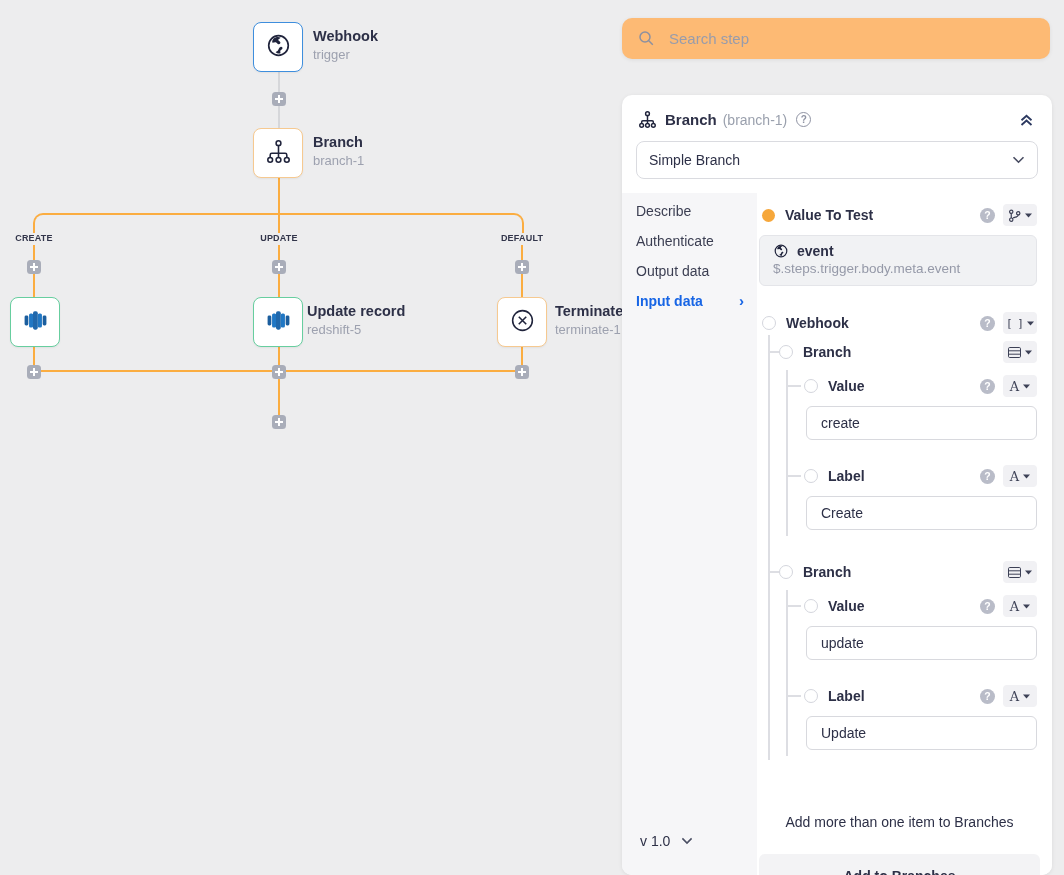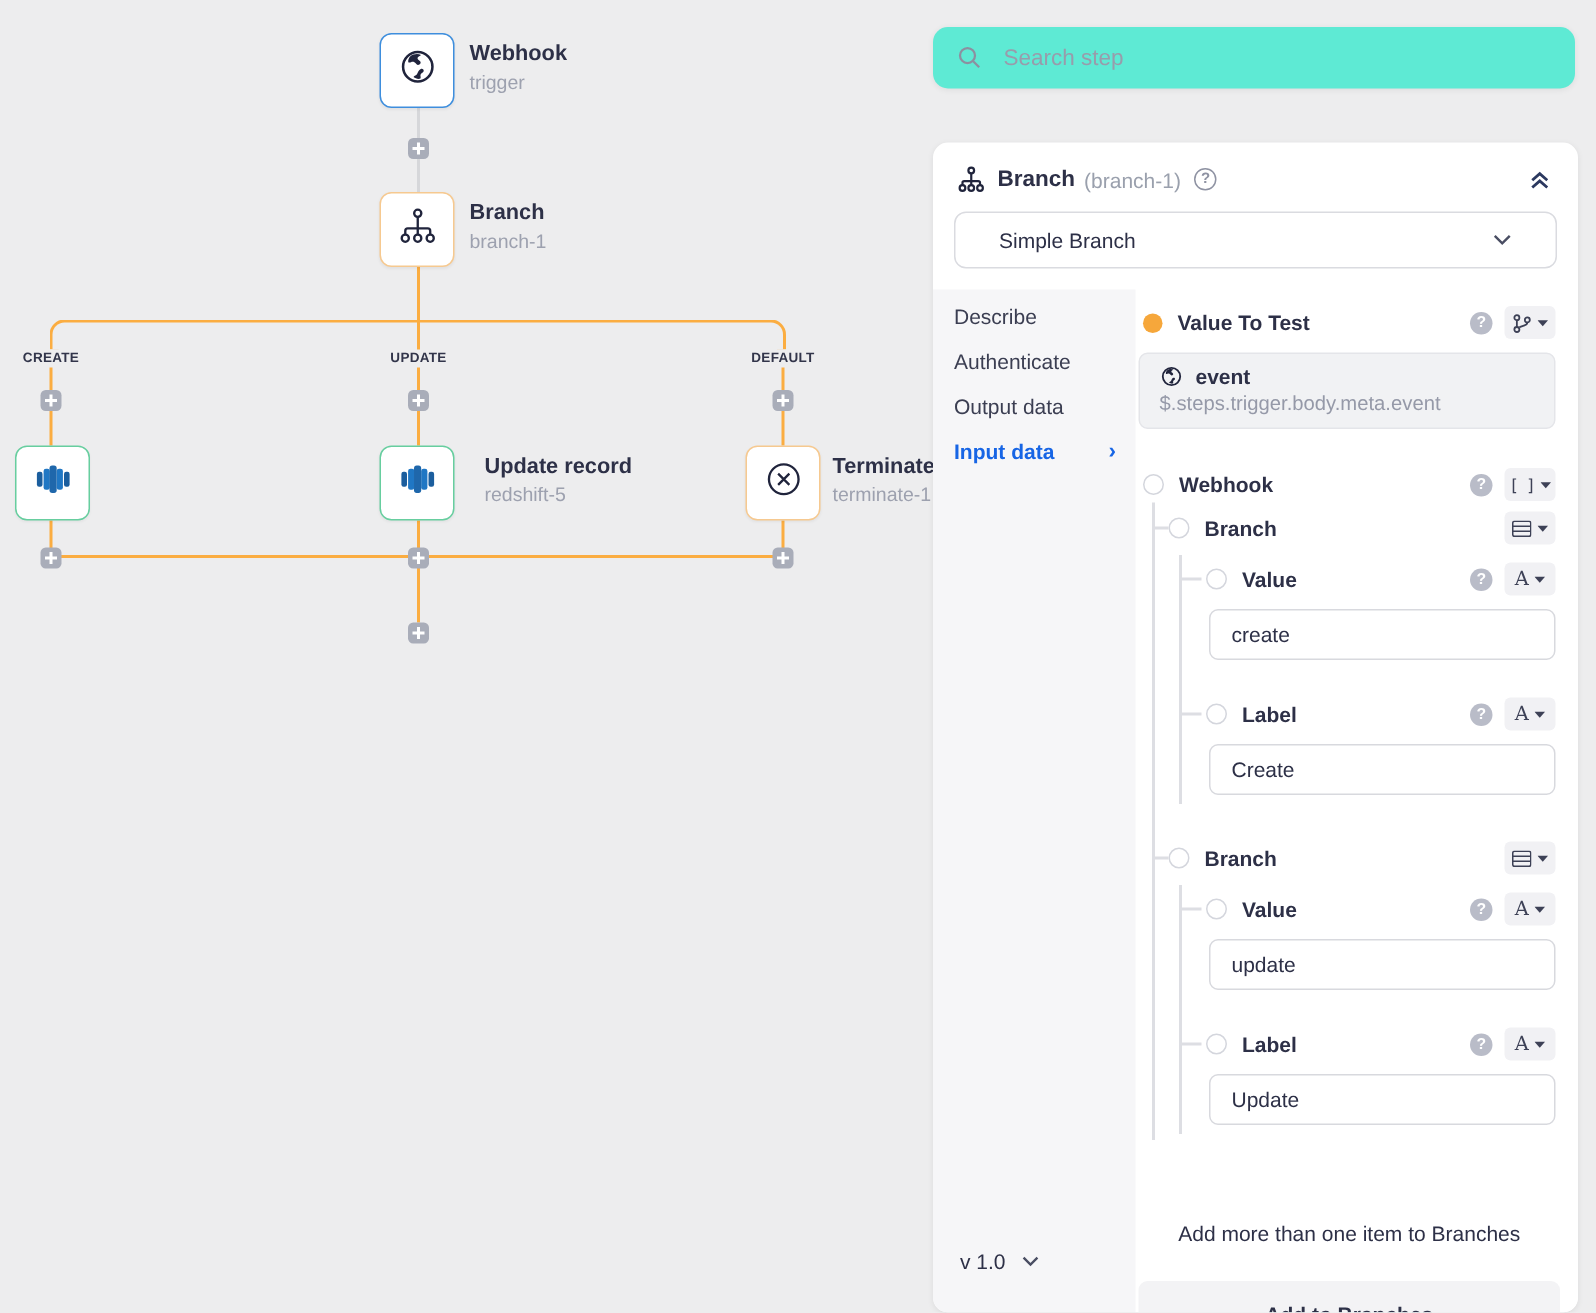--- a/index.html
+++ b/index.html
@@ -17,34 +17,34 @@
   .node{position:absolute;width:50px;height:50px;background:#fff;border:1.5px solid #ccc;border-radius:8px;
         display:flex;align-items:center;justify-content:center;box-shadow:0 1px 2px rgba(0,0,0,.05);cursor:pointer;box-sizing:border-box}
   .node.blue{border-color:#3e8edd}
   .node.orange{border-color:#f6c990}
   .node.green{border-color:#67ce9f}
   .node-label{position:absolute;white-space:nowrap}
   .nl-title{font-size:14.5px;font-weight:700;color:#2d3047}
   .nl-sub{font-size:13px;color:#9da1af;margin-top:3px}
   .branch-tag{position:absolute;width:80px;text-align:center;font-size:9px;font-weight:700;color:#32354a;letter-spacing:.2px}
   
-  .search-card{position:absolute;left:622px;top:18px;width:428px;height:41px;background:#5eead4;border-radius:10px;
+  .search-card{position:absolute;left:622px;top:18px;width:428px;height:41px;background:#fdba74;border-radius:10px;
         box-shadow:0 1px 4px rgba(0,0,0,.07);display:flex;align-items:center;padding:0 16px;box-sizing:border-box}
   .search-input{border:none;outline:none;flex:1;margin-left:12px;font:15px "Liberation Sans",sans-serif;color:#2d3047;background:transparent}
   .search-input::placeholder{color:#989cab}
   .panel-card{position:absolute;left:622px;top:95px;width:430px;height:780px;background:#fff;border-radius:10px;
         box-shadow:0 1px 4px rgba(0,0,0,.08);display:flex;flex-direction:column;overflow:hidden;box-sizing:border-box}
   .panel-header{display:flex;align-items:center;padding:15px 16px 0}
   .header-title{font-size:15px;font-weight:700;margin-left:8px}
   .header-id{font-size:14px;color:#9aa0ad;margin-left:6px}
   .help-outline{width:15px;height:15px;border:1.3px solid #8f93a3;border-radius:50%;color:#8f93a3;font-size:10px;font-weight:700;
         display:flex;align-items:center;justify-content:center;box-sizing:border-box;margin-left:9px;cursor:pointer}
   .collapse-btn{margin-left:auto;background:none;border:none;padding:2px;cursor:pointer;display:flex}
   .select{margin:12px 14px 14px;height:36px;border:1px solid #dadbe0;border-radius:8px;display:flex;align-items:center;
-        padding:0 29px;font-size:14px;cursor:pointer;background:#fff}
+        padding:0 12px;font-size:14px;cursor:pointer;background:#fff}
   .select .chev{margin-left:auto;display:flex}
   .panel-body{display:flex;flex:1;min-height:0}
   .panel-tabs{width:135px;background:#f6f6f8;position:relative;flex-shrink:0;padding-top:3px;box-sizing:border-box}
   .tab{padding:7px 14px;font-size:14px;color:#3b3e52;cursor:pointer;position:relative}
   .tab.active{color:#1765e5;font-weight:700}
   .tab .arrow{position:absolute;right:13px;top:6px;color:#1765e5;font-size:15px;font-weight:700}
   .version{position:absolute;left:18px;bottom:26px;display:flex;align-items:center;gap:11px;font-size:14px;color:#2d3047;cursor:pointer}
   .panel-content{flex:1;padding:12px 15px 0 5px;background:#fff;overflow:hidden}
   .trow{display:flex;align-items:center;height:20px}
   .flabel{margin-left:10px;font-size:14px;font-weight:700;color:#2d3047}
@@ -155,21 +155,21 @@
     <span>
       <svg viewBox="0 0 26 26" width="27" height="27">
         <rect x="2.5" y="8.2" width="3.6" height="9.6" rx="1.4" fill="#1b5e9e"></rect>
         <rect x="19.9" y="8.2" width="3.6" height="9.6" rx="1.4" fill="#1b5e9e"></rect>
         <rect x="6.8" y="6.2" width="4" height="13.6" rx="1.5" fill="#2077c4"></rect>
         <rect x="15.2" y="6.2" width="4" height="13.6" rx="1.5" fill="#2077c4"></rect>
         <rect x="10.6" y="4.2" width="4.6" height="17.6" rx="1.7" fill="#1f67ab"></rect>
       </svg>
     </span>
   </div>
-  <div class="node-label" style="left:323px;top:303px">
+  <div class="node-label" style="left:307px;top:303px">
     <div class="nl-title">Update record</div>
     <div class="nl-sub">redshift-5</div>
   </div>
 
   <div class="node orange" style="left:497px;top:297px">
     <span>
       <svg viewBox="0 0 26 26" width="27" height="27" fill="none" stroke="#20243c" stroke-width="1.5">
         <circle cx="13" cy="13" r="9.5"></circle>
           <path d="M9.4 9.4l7.2 7.2M16.6 9.4l-7.2 7.2"></path>
       </svg>

